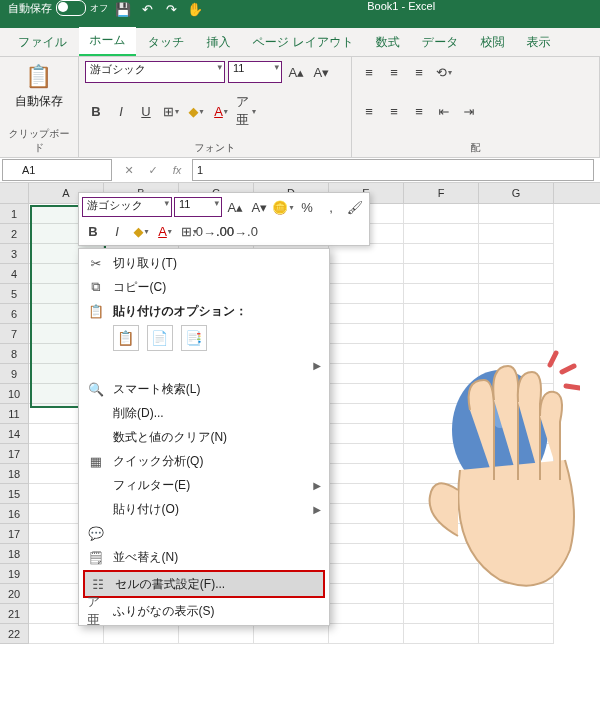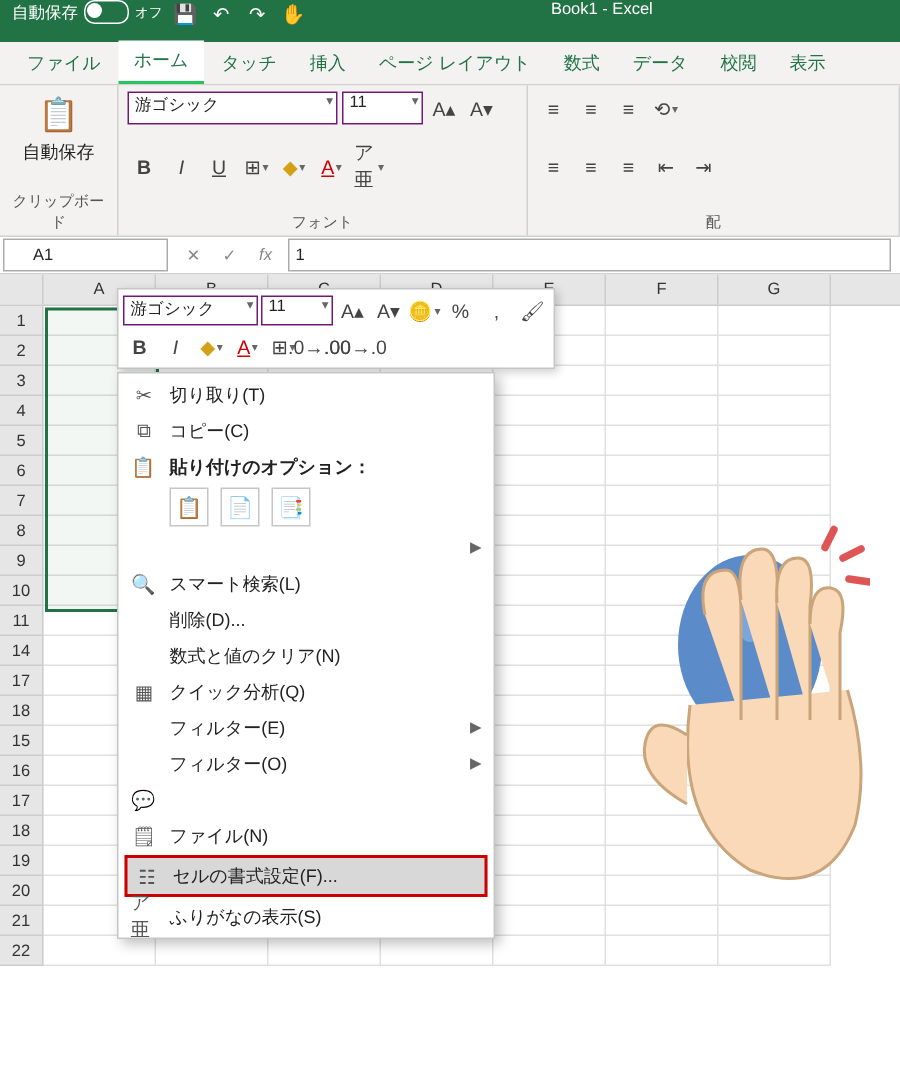--- a/index.html
+++ b/index.html
@@ -460,29 +460,29 @@
         <span class="cico">▦</span>
         <span>クイック分析(Q)</span>
       </div>
     <div class="ctxitem">
         <span class="cico"></span>
         <span>フィルター(E)</span>
         <span class="arrow">▶</span>
       </div>
     <div class="ctxitem">
         <span class="cico"></span>
-        <span>フィルター(O)</span>
+        <span>貼り付け(O)</span>
         <span class="arrow">▶</span>
       </div>
     <div class="ctxitem">
         <span class="cico">💬</span>
       </div>
     <div class="ctxitem">
         <span class="cico">🗒</span>
-        <span>ファイル(N)</span>
+        <span>並べ替え(N)</span>
       </div>
     <div class="ctxitem highlight">
         <span class="cico">☷</span>
         <span>セルの書式設定(F)...</span>
       </div>
     <div class="ctxitem">
         <span class="cico">ア亜</span>
         <span>ふりがなの表示(S)</span>
       </div>
   </div>

